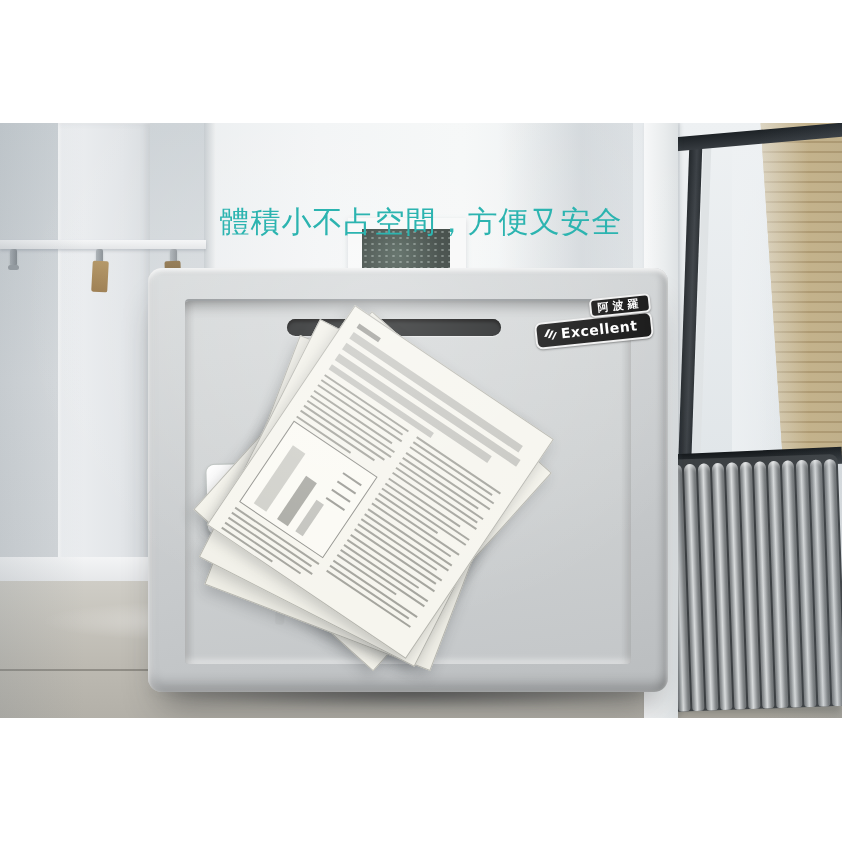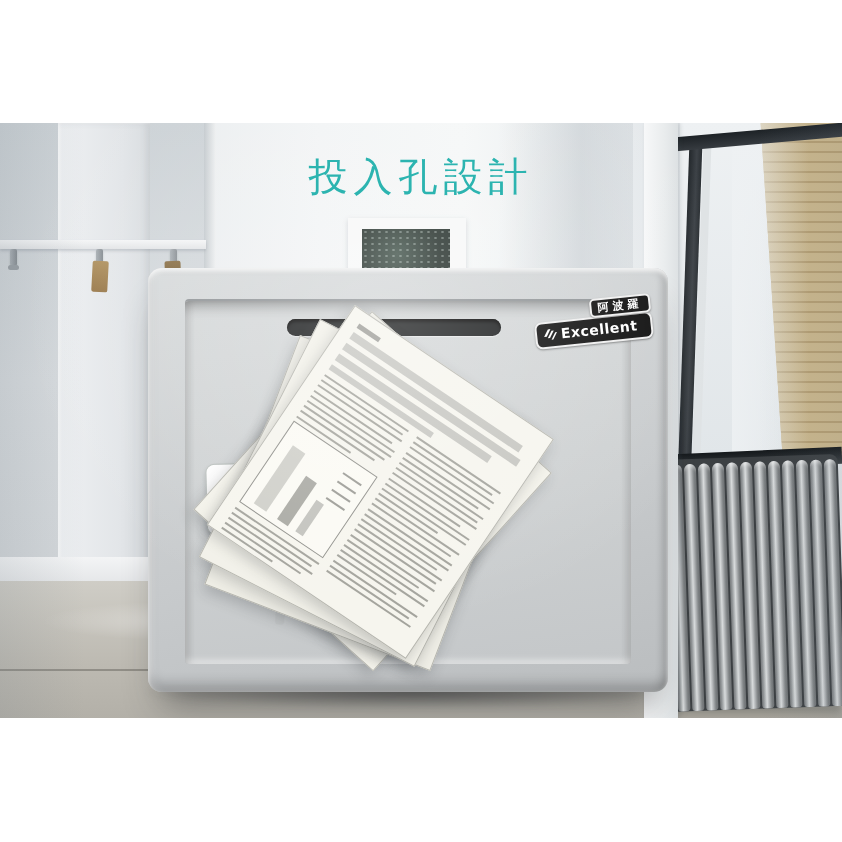--- a/index.html
+++ b/index.html
@@ -148,21 +148,21 @@
   .fig .v1{left:12px;width:15px;height:70px;background:#cfcfc9;}
   .fig .v2{left:40px;width:13px;height:52px;background:#a9a9a3;}
   .fig .v3{left:62px;width:9px;height:38px;}
   .fig .fline{position:absolute;right:8px;width:22px;height:2px;background:#9a9a94;}
 </style>
 </head>
 <body>
 
 <div class="stage">
 
-  <div class="headline">投入孔設計</div>
+  <div class="subheadline">體積小不占空間，方便又安全</div>
 
   <div class="photo">
 
     <div class="wall-left"></div>
     <div class="wall-pilaster"></div>
     <div class="wall-corner"></div>
     <div class="wall-shade"></div>
 
     <div class="coat-rail"></div>
     <div class="hook" style="left:10px"></div>

